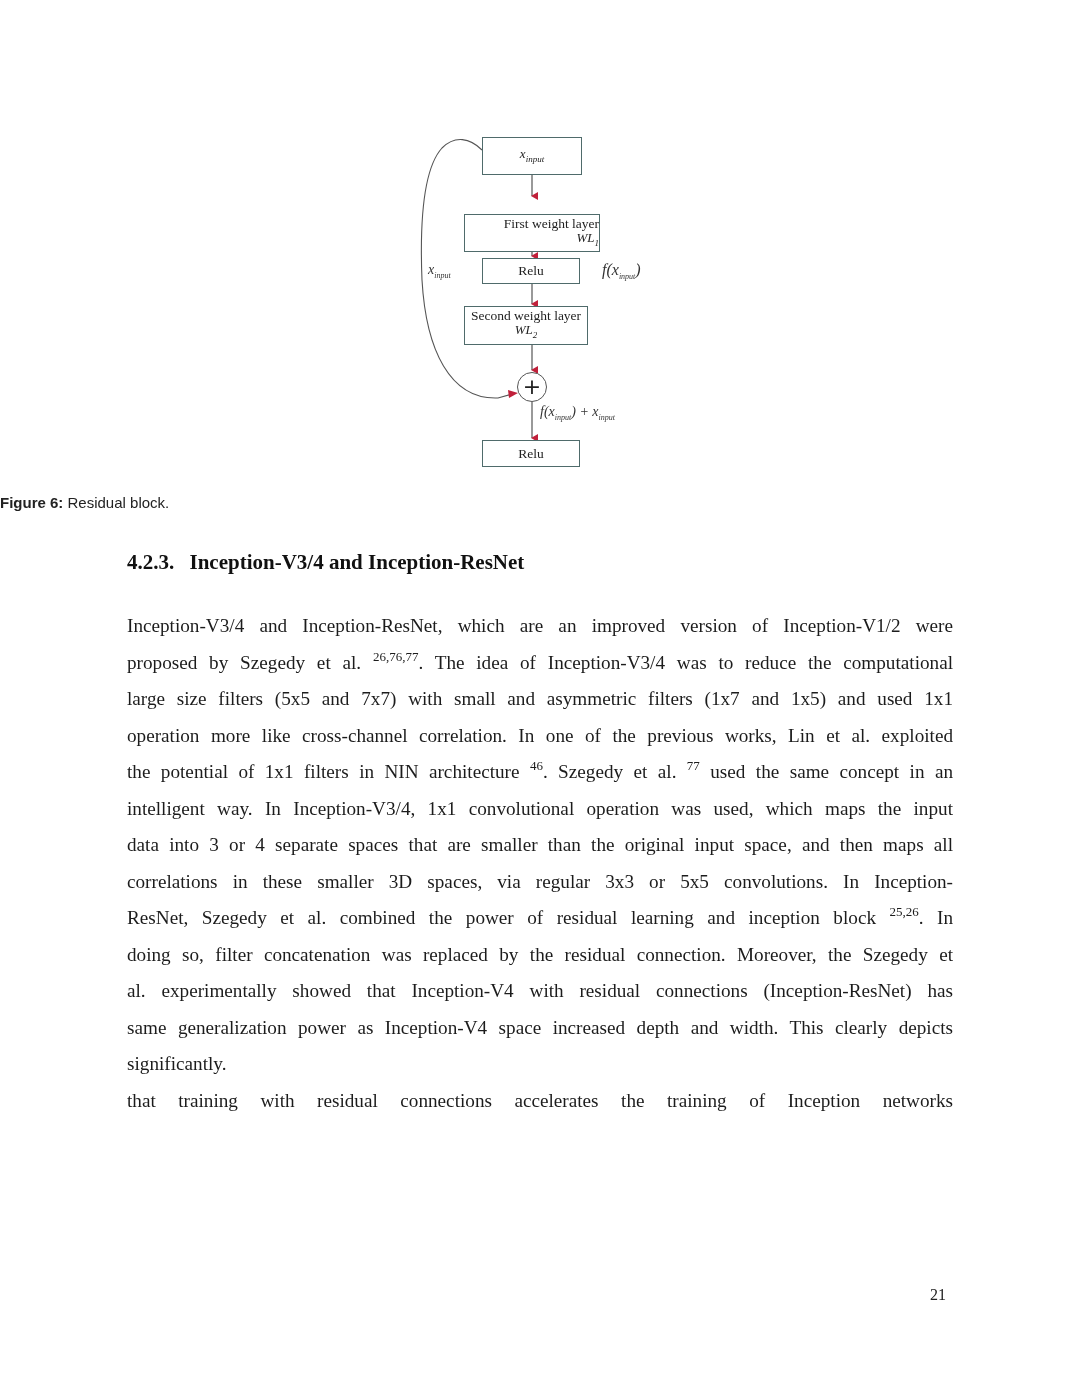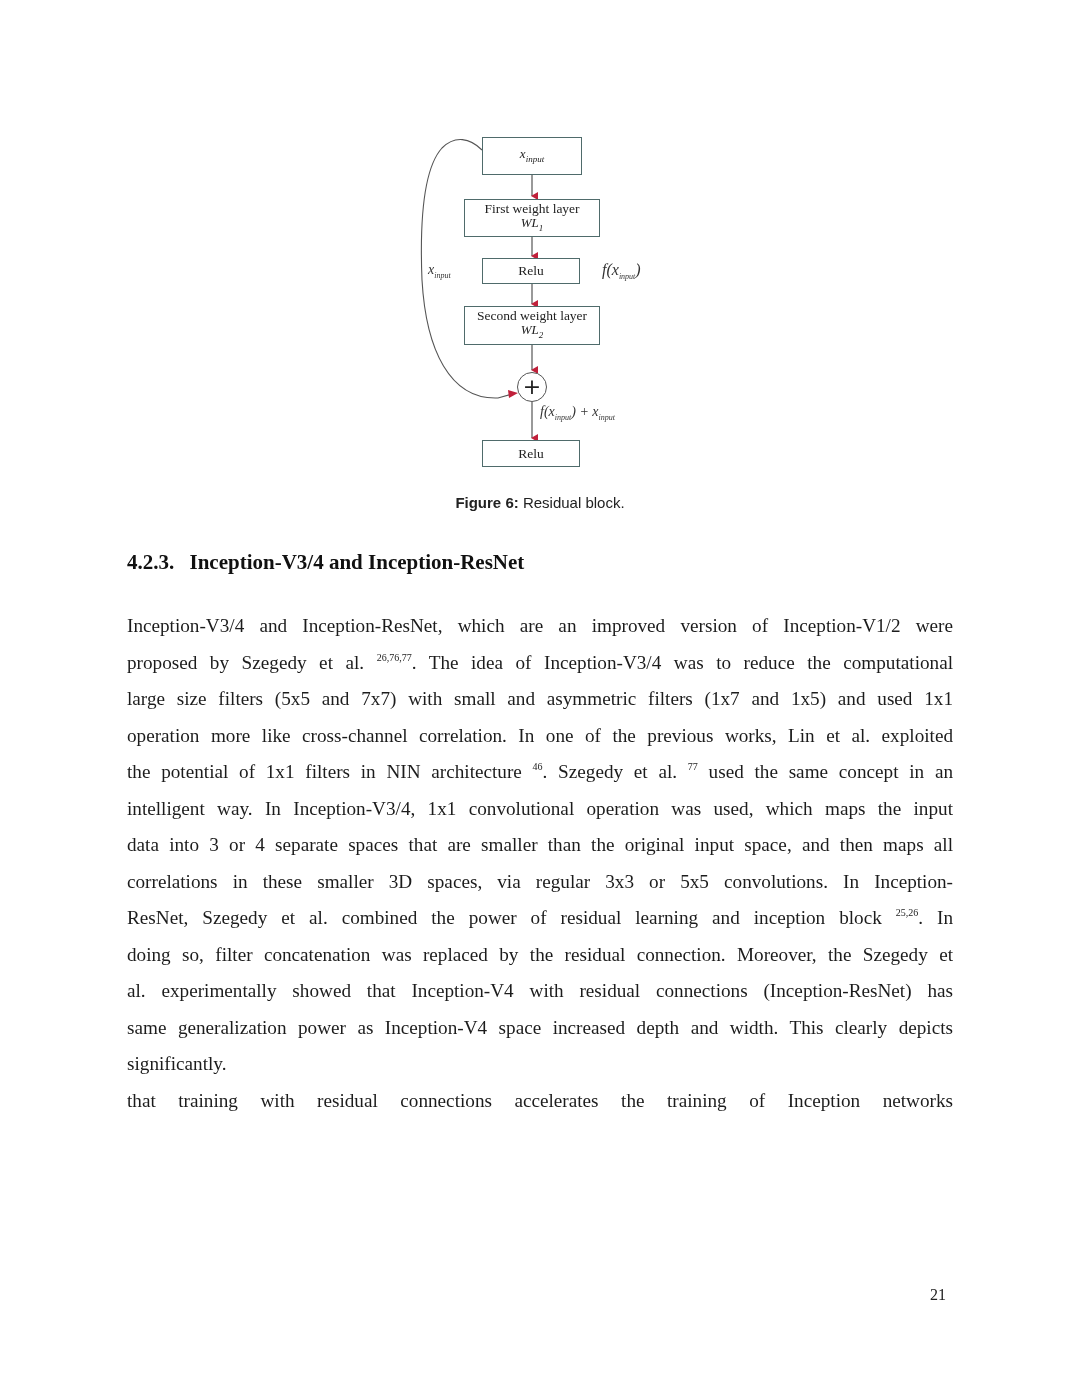--- a/index.html
+++ b/index.html
@@ -14,33 +14,33 @@
            align-items: center; justify-content: center; font-size: 13.5px; line-height: 14px;
            color: #222; text-align: center; }
     .box .math { font-style: italic; font-size: 13px; }
     .box .sub { font-size: 9px; vertical-align: sub; font-style: italic; }
     .lbl { position: absolute; font-style: italic; font-size: 14px; color: #333; white-space: nowrap; }
     .lbl .sub { font-size: 8px; vertical-align: sub; }
     .plus { position: absolute; width: 30px; height: 30px; border: 1.2px solid #555; border-radius: 50%;
             box-sizing: border-box; background: #fff; display: flex; align-items: center;
             justify-content: center; font-size: 22px; font-family: "DejaVu Sans", sans-serif; color: #222; line-height: 1; }
 
-    .caption { position: absolute; left: 0; width: 1080px; top: 494px; text-align: center;
+    .caption { position: absolute; left: 0; width: 1080px; top: 494px; text-align: left;
                font-family: "Liberation Sans", sans-serif; font-size: 15px; color: #222; }
     .caption b { font-weight: bold; }
 
     .heading { position: absolute; left: 127px; top: 550px; font-family: "Liberation Serif", serif;
                font-weight: bold; font-size: 21px; color: #111; }
     .heading .num { margin-right: 10px; }
 
     .body-text { position: absolute; left: 127px; top: 608px; width: 826px;
                  font-size: 19.2px; line-height: 36.5px; text-align: justify; color: #1c1c1c; }
     .body-text .line { display: block; text-align: justify; text-align-last: justify; height: 36.5px; white-space: nowrap; }
     .body-text .line.last { text-align-last: left; }
-    .body-text sup { font-size: 10px; vertical-align: 0; position: relative; top: -8px; }
+    .body-text sup { font-size: 13px; vertical-align: 0; position: relative; top: -8px; }
 
     .page-number { position: absolute; left: 930px; top: 1286px; font-size: 16px; color: #222; }
   </style>
 </head>
 <body>
 
 <div class="figure">
   <svg width="300" height="360" viewBox="0 0 300 360">
     <defs>
       <marker id="ah" markerWidth="8" markerHeight="8" refX="4" refY="6" orient="auto" markerUnits="userSpaceOnUse">
@@ -55,30 +55,30 @@
     <line x1="132" y1="282" x2="132" y2="318" stroke="#777" stroke-width="1.5" marker-end="url(#ah)"></line>
 
     <path d="M82,30 C70,18 55,15 42,28 C22,50 20,110 22,160 C26,230 50,280 98,278 L112,274" fill="none" stroke="#555" stroke-width="1.1"></path>
     <path d="M108,270 L118,273 L109,278 z" fill="#c0203a"></path>
   </svg>
 
   <div class="box" style="left:82px; top:17px; width:100px; height:38px;">
     <span class="math"><span>x</span><span class="sub">input</span></span>
   </div>
 
-  <div class="box" style="left:64px; top:79px; width:136px; height:38px;">
+  <div class="box" style="left:64px; top:94px; width:136px; height:38px;align-items:flex-end;">
     <span>First weight layer</span>
     <span class="math"><span>WL</span><span class="sub">1</span></span>
   </div>
 
   <div class="box" style="left:82px; top:138px; width:98px; height:26px;">
     <span>Relu</span>
   </div>
 
-  <div class="box" style="left:64px; top:186px; width:136px; height:39px;">
+  <div class="box" style="left:64px; top:186px; width:124px; height:39px;">
     <span>Second weight layer</span>
     <span class="math"><span>WL</span><span class="sub">2</span></span>
   </div>
 
   <div class="plus" style="left:117px; top:252px;">
     <span>+</span>
   </div>
 
   <div class="box" style="left:82px; top:320px; width:98px; height:27px;">
     <span>Relu</span>

